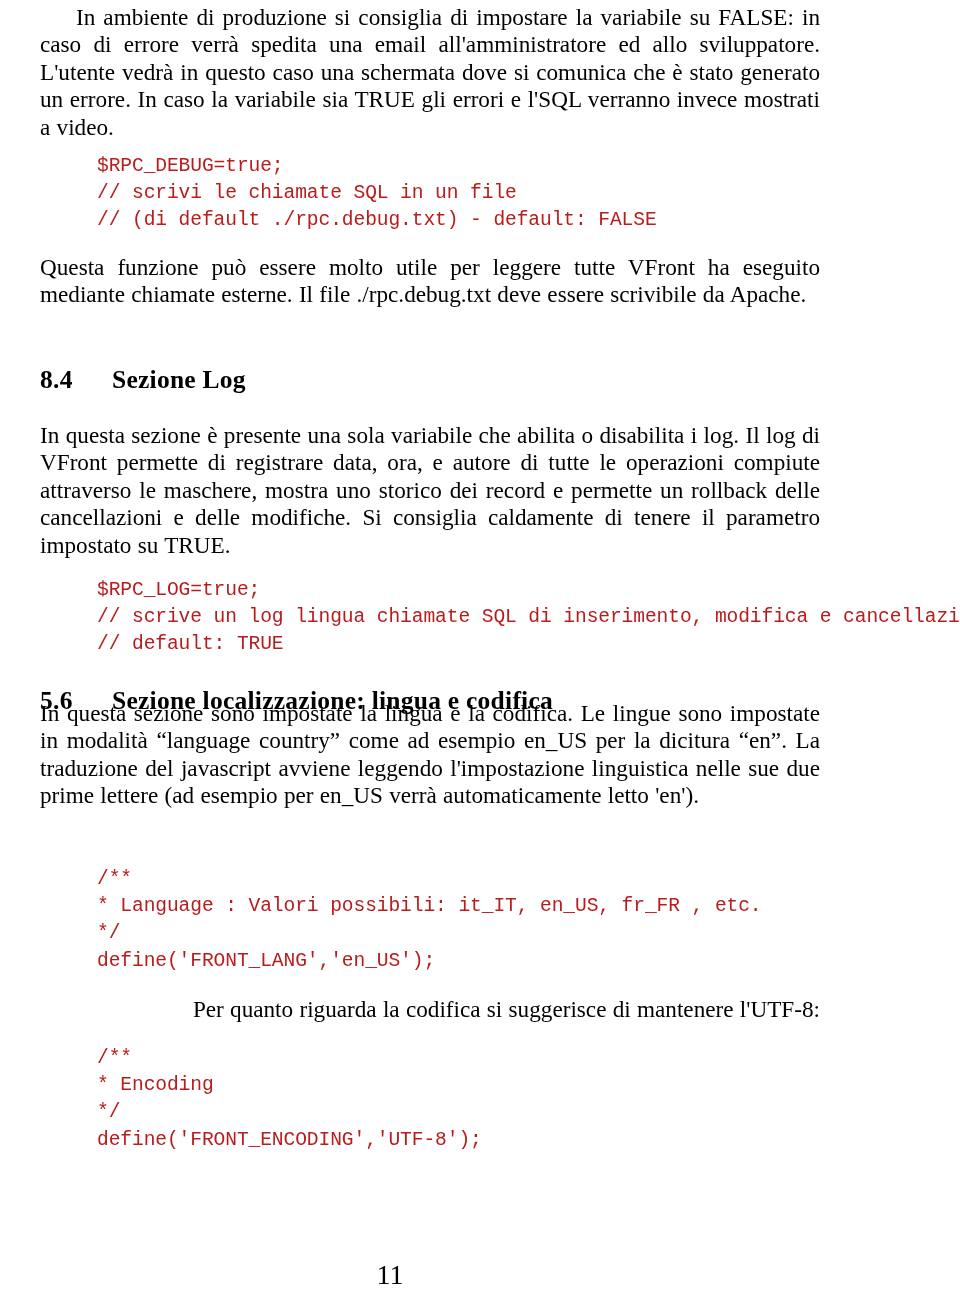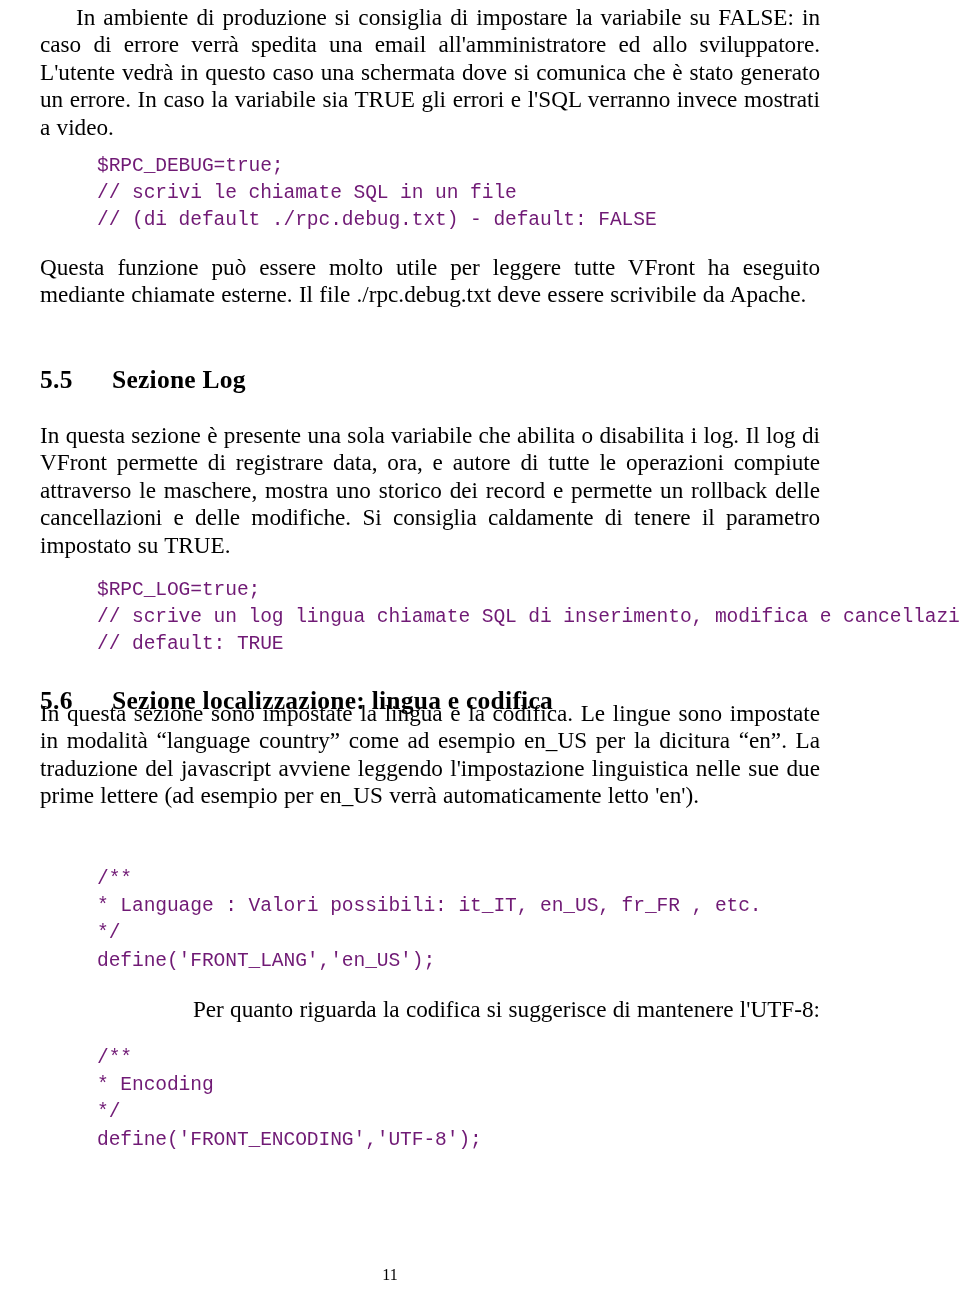--- a/index.html
+++ b/index.html
@@ -72,34 +72,34 @@
 
   
   pre.code-block {
     margin: 0;
     padding: 0;
     font-family: "Liberation Mono", "DejaVu Sans Mono", monospace;
     font-size: 19.6px;
     line-height: 27.2px;
     letter-spacing: -0.1px;
     white-space: pre;
-    color: #701a75;
+    color: #b91c1c;
   }
 
   
   .blk { position: absolute; left: 0; margin-left: 40px; }
   .blk.code { left: 57px; }
 
   .page-number {
     position: absolute;
     left: 0;
     top: 1262px;
     width: 780px;
     text-align: center;
-    font-size: 16px;
+    font-size: 28px;
     line-height: 25px;
     font-family: "Liberation Serif", "DejaVu Serif", serif;
   }
 </style>
 </head>
 <body>
 
 <div class="page">
   <div class="content">
 
@@ -111,21 +111,21 @@
       <pre class="code-block">$RPC_DEBUG=true;
 // scrivi le chiamate SQL in un file
 // (di default ./rpc.debug.txt) - default: FALSE</pre>
     </div>
 
     <div class="blk" style="top: 254px;">
       <p class="body-par">Questa funzione può essere molto utile per leggere tutte VFront ha eseguito mediante chiamate esterne. Il file ./rpc.debug.txt deve essere scrivibile da Apache.</p>
     </div>
 
     <div class="blk" style="top: 365px;">
-      <h2 class="section-head"><span class="sec-num">5.5</span><span>Sezione Log</span></h2>
+      <h2 class="section-head"><span class="sec-num">8.4</span><span>Sezione Log</span></h2>
     </div>
 
     <div class="blk" style="top: 422px;">
       <p class="body-par">In questa sezione è presente una sola variabile che abilita o disabilita i log. Il log di VFront permette di registrare data, ora, e autore di tutte le operazioni compiute attraverso le maschere, mostra uno storico dei record e permette un rollback delle cancellazioni e delle modifiche. Si consiglia caldamente di tenere il parametro impostato su TRUE.</p>
     </div>
 
     <div class="blk code" style="top: 577px;">
       <pre class="code-block">$RPC_LOG=true;
 // scrive un log lingua chiamate SQL di inserimento, modifica e cancellazione
 // default: TRUE</pre>

